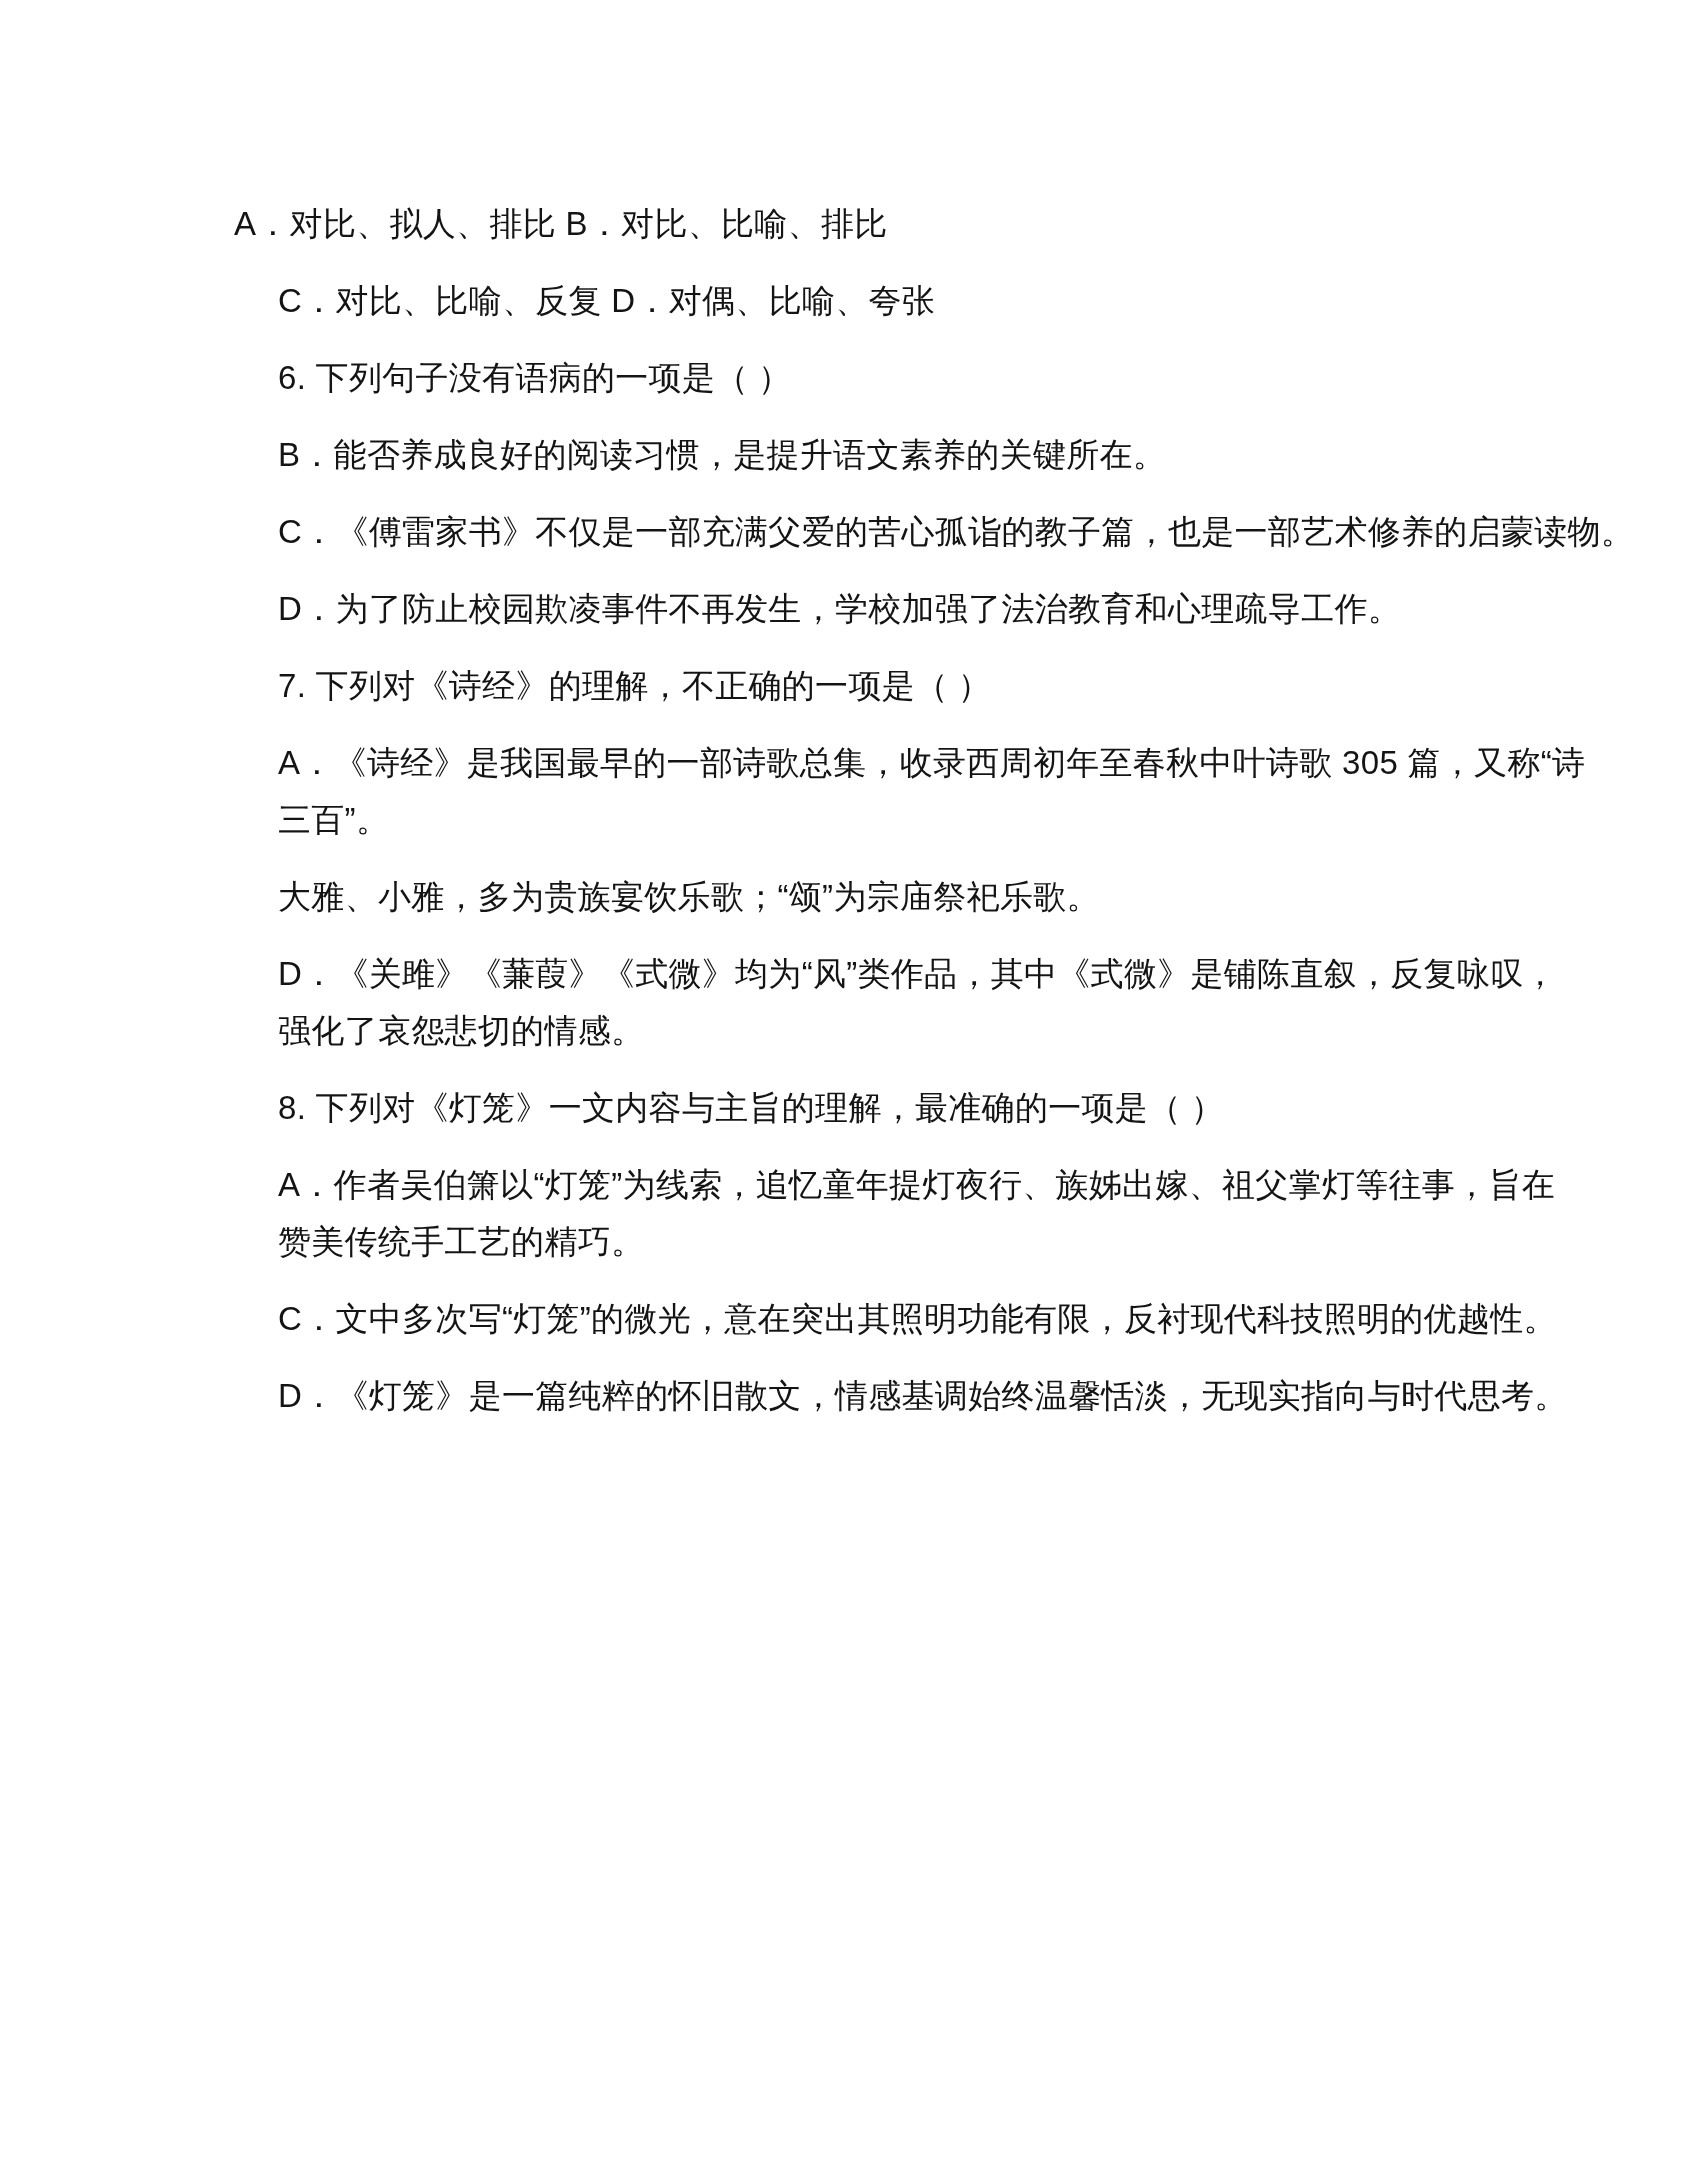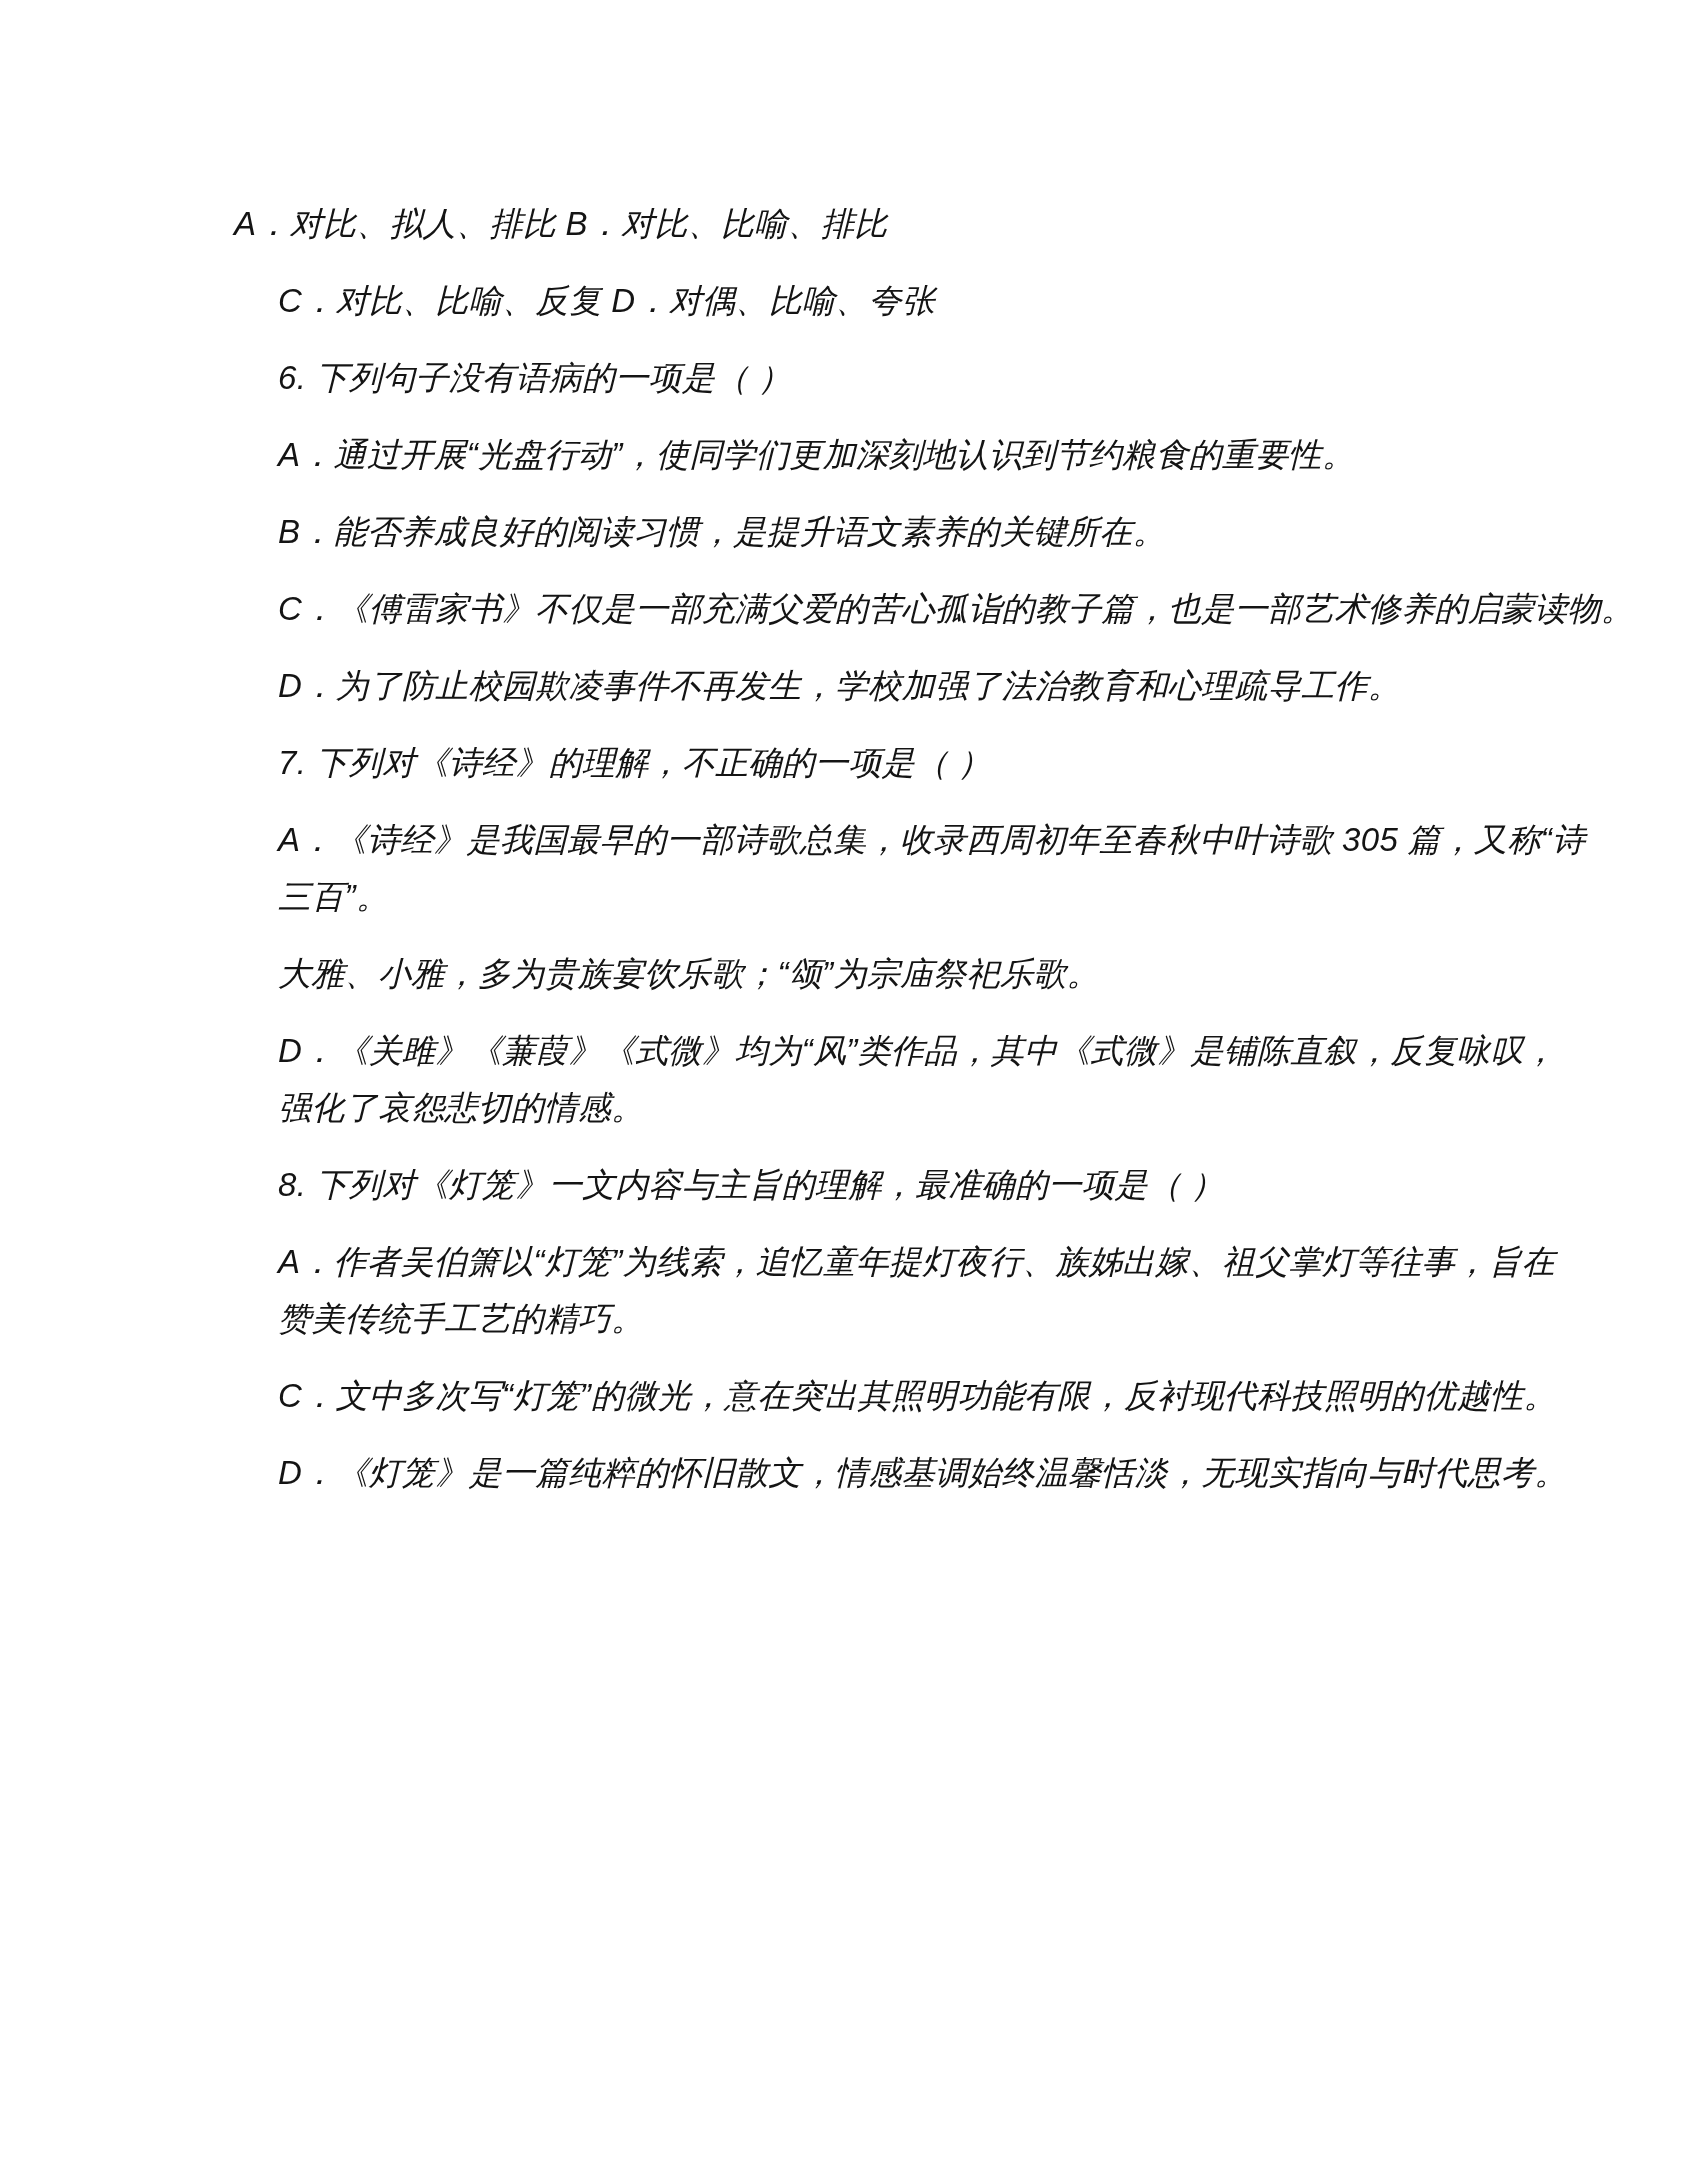--- a/index.html
+++ b/index.html
@@ -13,21 +13,20 @@
     height: 2183px;
     background: #ffffff;
     overflow: hidden;
     font-family: "Liberation Sans", "DejaVu Sans", sans-serif;
     color: #141414;
     font-size: 33px;
   }
   .content {
     box-sizing: border-box;
     padding: 195px 210px 0 234px;
-    font-style: italic;
   }
   .para {
     margin: 0;
     padding: 0;
   }
   .para + .para {
     margin-top: 20px;
     margin-left: 44px;
   }
   .line {
@@ -49,23 +48,20 @@
     </p>
 
     <p class="para">
       <span class="line">C．对比、比喻、反复 D．对偶、比喻、夸张</span>
     </p>
 
     <p class="para">
       <span class="line">6. 下列句子没有语病的一项是（ ）</span>
     </p>
 
-    <p class="para">
-      <span class="line">A．通过开展“光盘行动”，使同学们更加深刻地认识到节约粮食的重要性。</span>
-    </p>
 
     <p class="para">
       <span class="line">B．能否养成良好的阅读习惯，是提升语文素养的关键所在。</span>
     </p>
 
     <p class="para">
       <span class="line">C．《傅雷家书》不仅是一部充满父爱的苦心孤诣的教子篇，也是一部艺术修养的启蒙读物。</span>
     </p>
 
     <p class="para">

